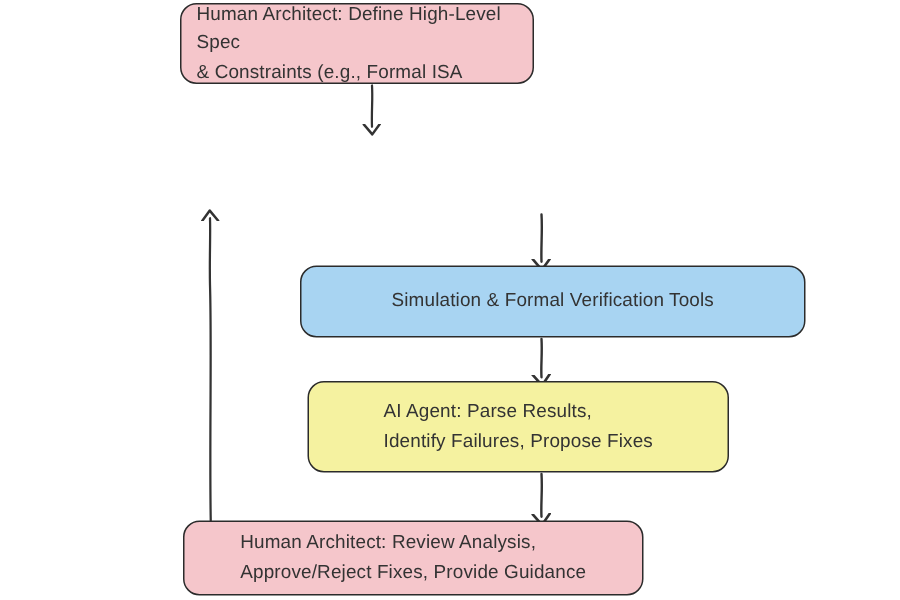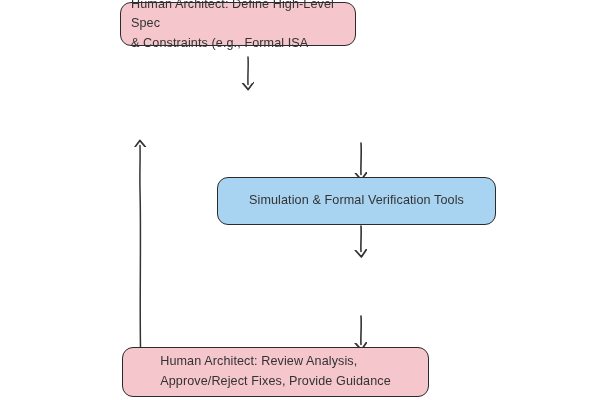--- a/index.html
+++ b/index.html
@@ -36,23 +36,23 @@
   }
   .node-label {
     font-size: 12.6px;
     line-height: 1.55;
     color: #333333;
     letter-spacing: 0.1px;
     white-space: pre-line;
     font-family: "Liberation Sans", sans-serif;
   }
   
-  #node-spec      { left: 120px; top: 2px;   width: 236px; height: 44px; }
+  #node-spec      { left: 120px; top: 2px;   width: 236px; height: 54px; }
   #node-generate  { left: 118px; top: 87px;  width: 296px; height: 55px; }
-  #node-tools     { left: 217px; top: 177px; width: 279px; height: 48px; }
+  #node-tools     { left: 200px; top: 177px; width: 337px; height: 48px; }
   #node-parse     { left: 205px; top: 254px; width: 281px; height: 61px; }
   #node-review    { left: 122px; top: 347px; width: 307px; height: 50px; }
   #node-review .node-label,
   #node-parse .node-label,
   #node-tools .node-label { }
 </style>
 </head>
 <body>
 
 <div id="canvas" style="background: rgb(255, 255, 255);">
@@ -88,19 +88,23 @@
   <div class="node" id="node-spec" style="background:#f5c6cb;">
     <span class="node-label">Human Architect: Define High-Level Spec
 &amp; Constraints (e.g., Formal ISA</span>
   </div>
 
 
   <div class="node" id="node-tools" style="background:#a8d4f2;">
     <span class="node-label">Simulation &amp; Formal Verification Tools</span>
   </div>
 
+  <div class="node" id="node-parse" style="background:#f5f2a0;">
+    <span class="node-label">AI Agent: Parse Results,
+Identify Failures, Propose Fixes</span>
+  </div>
 
   <div class="node" id="node-review" style="background:#f5c6cb;">
     <span class="node-label">Human Architect: Review Analysis,
 Approve/Reject Fixes, Provide Guidance</span>
   </div>
 
 </div>
 
 </body></html>

